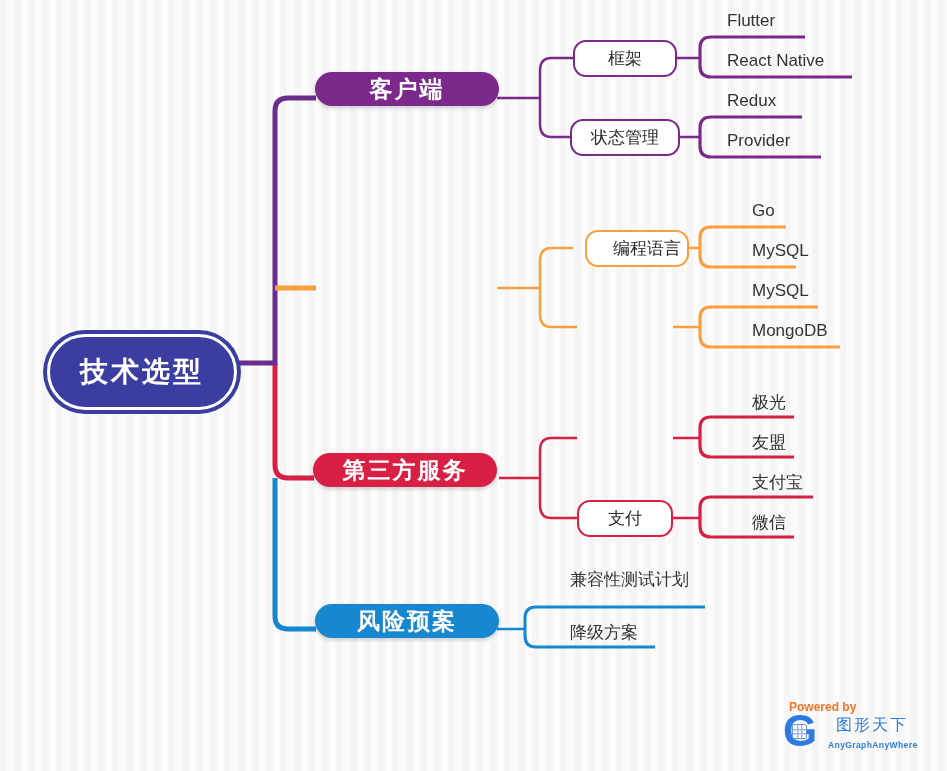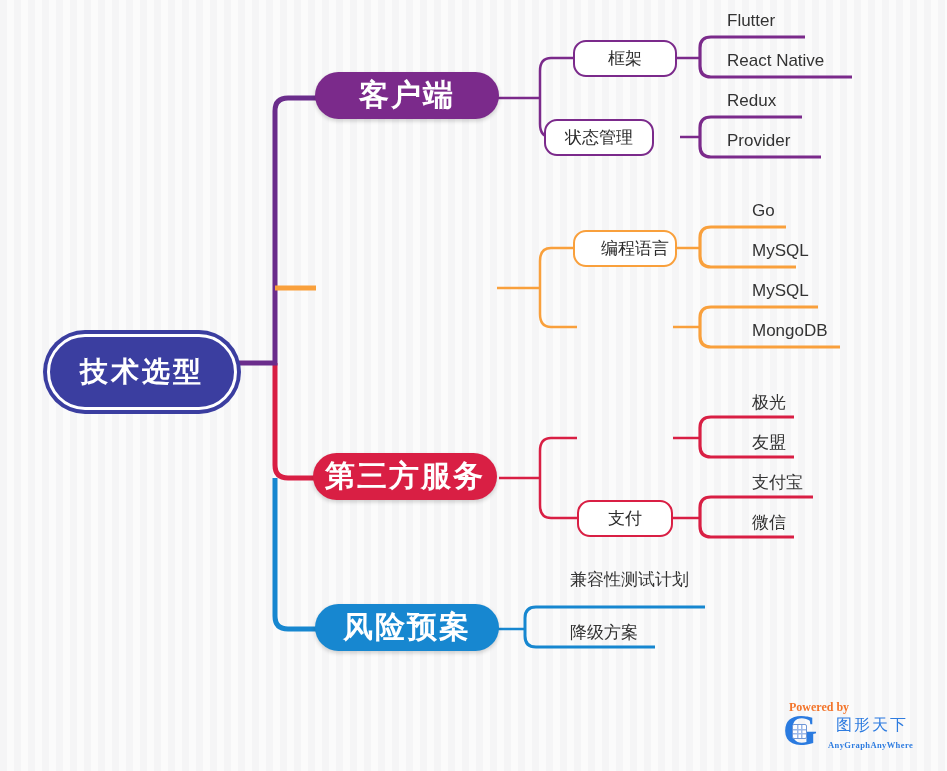--- a/index.html
+++ b/index.html
@@ -16,23 +16,23 @@
 
   .root-node{
     position:absolute;left:47px;top:334px;width:190px;height:76px;
     background:#3b3ea0;border:3.5px solid #ffffff;border-radius:40px;
     box-shadow:0 0 0 4px #3b3ea0;
     display:flex;align-items:center;justify-content:center;
     color:#ffffff;font-size:28px;font-weight:bold;letter-spacing:3px;
     box-sizing:border-box;cursor:default;
   }
   .branch-pill{
-    position:absolute;width:184px;height:47px;border-radius:25px;
+    position:absolute;width:184px;height:34px;border-radius:25px;
     display:flex;align-items:center;justify-content:center;
-    color:#ffffff;font-size:30px;font-weight:bold;letter-spacing:2px;
+    color:#ffffff;font-size:23px;font-weight:bold;letter-spacing:2px;
     box-shadow:0 2px 4px rgba(0,0,0,0.18);
     box-sizing:border-box;
   }
   .pill-client{left:315px;top:72px;background:#7b2a8b;}
   .pill-server{left:315px;top:263px;background:#f9a03c;}
   .pill-third{left:313px;top:453px;background:#d91f44;}
   .pill-risk{left:315px;top:604px;background:#1787d0;}
 
   .sub-box{
     position:absolute;height:37px;background:#ffffff;border-radius:13px;
@@ -40,21 +40,21 @@
     color:#2b2b2b;font-size:17px;box-sizing:border-box;
   }
   .b-client{border:2.5px solid #7b2a8b;}
   .b-server{border:2.5px solid #f9a03c;}
   .b-third{border:2.5px solid #d91f44;}
 
   .leaf{
     position:absolute;color:#333333;font-size:17px;white-space:nowrap;cursor:default;
   }
 
-  .watermark{position:absolute;left:780px;top:698px;width:150px;height:62px;font-family:Liberation Serif, serif;}
+  .watermark{position:absolute;left:780px;top:698px;width:150px;height:62px;}
   .powered{position:absolute;left:9px;top:2px;color:#f3752b;font-size:12px;font-weight:bold;}
   .glogo{
     position:absolute;left:-2px;top:10px;width:44px;height:46px;
     color:#2b7be0;font-size:44px;font-weight:800;line-height:46px;text-align:center;
   }
   .glogo .grid{
     position:absolute;left:14px;top:16px;width:13px;height:13px;
     background:
       linear-gradient(#9db9e8 0 0) 0 4px/13px 1.5px no-repeat,
       linear-gradient(#9db9e8 0 0) 0 8px/13px 1.5px no-repeat,
@@ -113,23 +113,23 @@
     <path d="M525 629 V636 Q525 647 536 647 H655" fill="none" stroke="#1787d0" stroke-width="3"></path>
   </svg>
 
   <div class="root-node">技术选型</div>
 
   <div class="branch-pill pill-client">客户端</div>
   <div class="branch-pill pill-third">第三方服务</div>
   <div class="branch-pill pill-risk">风险预案</div>
 
   <div class="sub-box b-client" style="left:573px;top:40px;width:104px;">框架</div>
-  <div class="sub-box b-client" style="left:544px;top:119px;width:110px;">状态管理</div>
+  <div class="sub-box b-client" style="left:570px;top:119px;width:110px;">状态管理</div>
 
-  <div class="sub-box b-server" style="left:573px;top:230px;width:104px;padding-left:20px;">编程语言</div>
+  <div class="sub-box b-server" style="left:585px;top:230px;width:104px;padding-left:20px;">编程语言</div>
 
   <div class="sub-box b-third" style="left:577px;top:500px;width:96px;">支付</div>
 
   <div class="leaf" style="left:727px;top:11px;">Flutter</div>
   <div class="leaf" style="left:727px;top:51px;">React Native</div>
   <div class="leaf" style="left:727px;top:91px;">Redux</div>
   <div class="leaf" style="left:727px;top:131px;">Provider</div>
 
   <div class="leaf" style="left:752px;top:201px;">Go</div>
   <div class="leaf" style="left:752px;top:241px;">MySQL</div>

